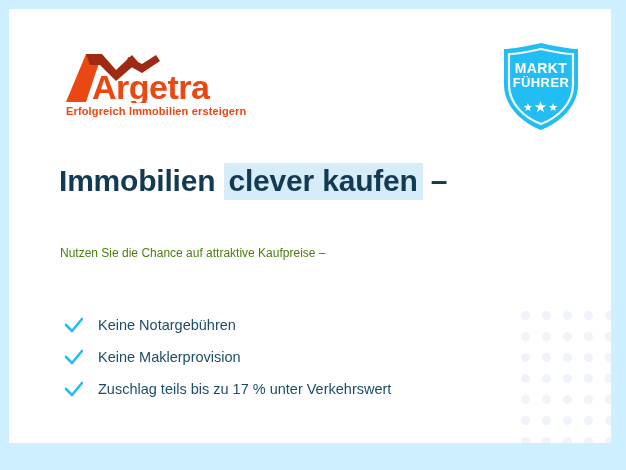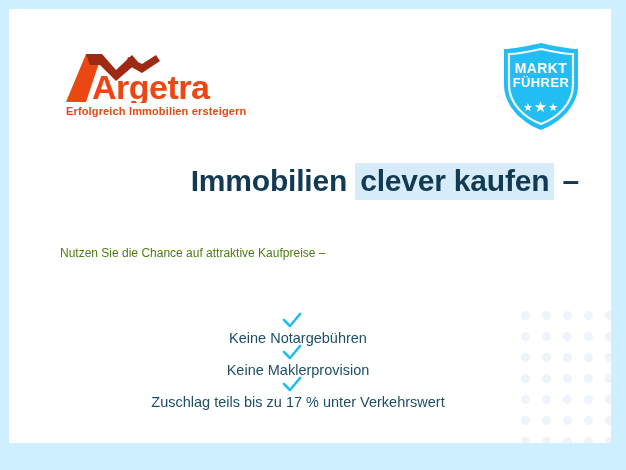--- a/index.html
+++ b/index.html
@@ -118,21 +118,21 @@
     position: absolute;
     left: 50px;
     top: 133px;
     width: 520px;
     color: #123a52;
     font-size: 30px;
     font-weight: bold;
     line-height: 1.26;
     letter-spacing: -0.2px;
   }
-  #headline .hl-line { display: block; white-space: nowrap; text-align: right; }
+  #headline .hl-line { display: block; white-space: nowrap; }
   #headline .hl-mark {
     background: #d6edf9;
     padding: 1px 5px 3px 5px;
     border-radius: 1px;
   }
 
   
   #subheading {
     position: absolute;
     left: 51px;
@@ -149,21 +149,20 @@
   #benefits {
     position: absolute;
     left: 54px;
     top: 300px;
     width: 470px;
   }
   #benefits .benefit {
     display: flex;
     align-items: center;
     height: 32px;
-    flex-direction: column;
   }
   #benefits .check-icon {
     width: 22px;
     height: 22px;
     flex: 0 0 22px;
     margin-right: 13px;
   }
   #benefits .benefit-label {
     color: #1d4e68;
     font-size: 14.5px;

